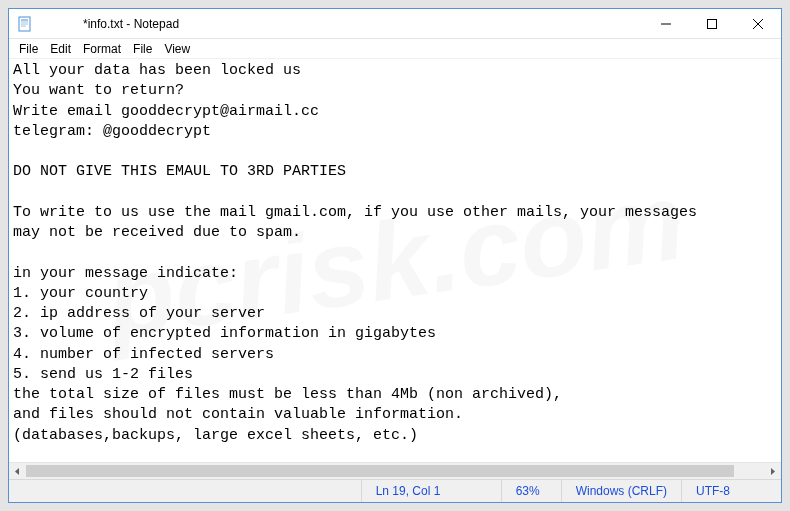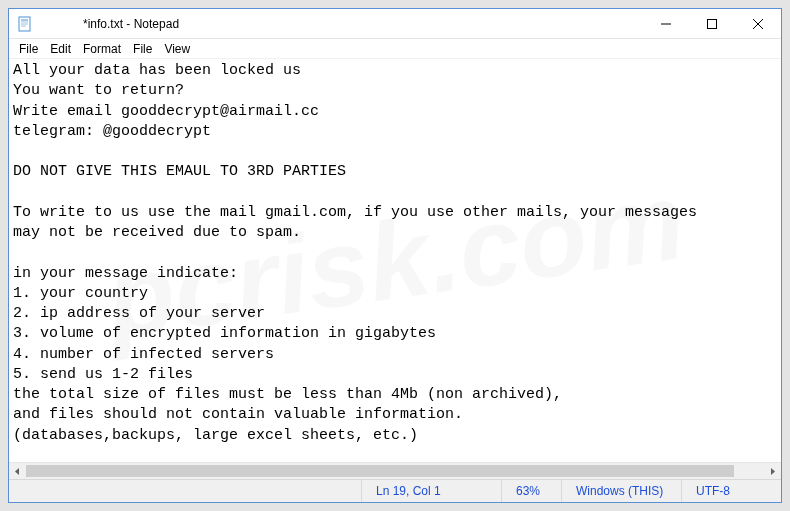--- a/index.html
+++ b/index.html
@@ -220,19 +220,19 @@
             <polygon points="2,0 2,7 6,3.5" fill="#606060"></polygon>
           </svg>
       </div>
     </div>
   </div>
 
   <div class="statusbar">
     <div class="status-spacer"></div>
     <div class="status-cell" style="min-width:140px">Ln 19, Col 1</div>
     <div class="status-cell" style="min-width:60px">63%</div>
-    <div class="status-cell" style="min-width:120px">Windows (THIS)</div>
+    <div class="status-cell" style="min-width:120px">Windows (CRLF)</div>
     <div class="status-cell" style="min-width:100px">UTF-8</div>
   </div>
 
 </div>
 
 <div class="shadow-border"></div>
 
 </body></html>

